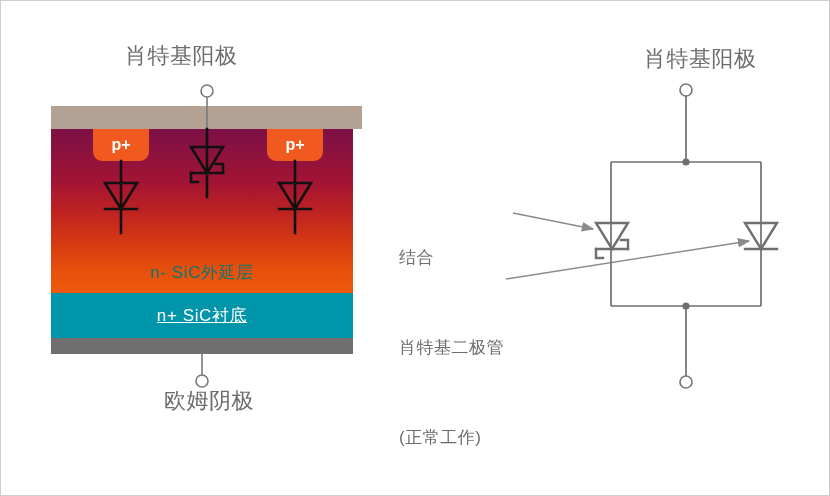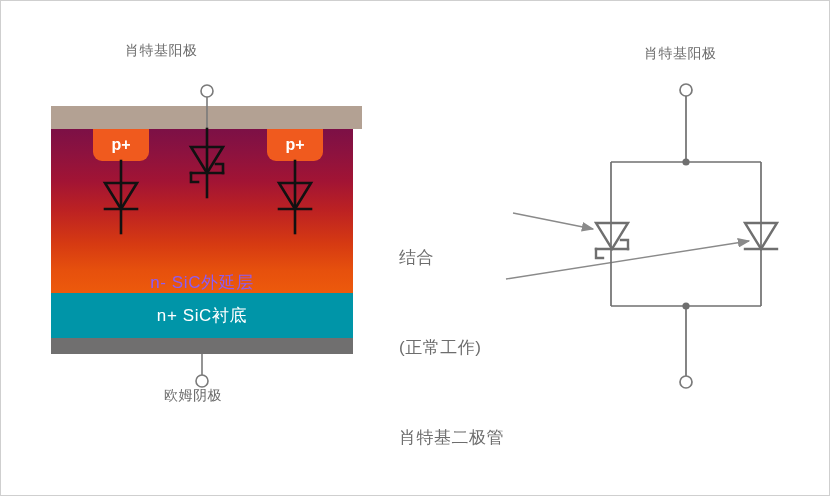--- a/index.html
+++ b/index.html
@@ -15,21 +15,21 @@
     width: 830px;
     height: 496px;
     background: #ffffff;
     box-sizing: border-box;
     border: 1px solid #cfcfcf;
     overflow: hidden;
   }
   .lbl {
     position: absolute;
     color: #6d6d6d;
-    font-size: 14px;
+    font-size: 22px;
     line-height: 1.32;
     white-space: pre;
     letter-spacing: 0.5px;
   }
   #title-anode {
     left: 124px;
     top: 40px;
   }
   #title-cathode {
     left: 163px;
@@ -98,36 +98,37 @@
     display: flex;
     align-items: center;
     justify-content: center;
     box-sizing: border-box;
   }
   #pwell-left  { left: 92px; }
   #pwell-right { left: 266px; }
   #epi-label {
     position: absolute;
     left: 50px;
-    top: 270px;
+    top: 260px;
     width: 302px;
     text-align: center;
-    color: #8b5cf6;
+    color: #0f766e;
     font-size: 17px;
     letter-spacing: 0.6px;
   }
   #sub-label {
     position: absolute;
     left: 50px;
     top: 303px;
     width: 302px;
     text-align: center;
     color: #ffffff;
     font-size: 17px;
     letter-spacing: 0.6px;
+    text-decoration: underline;
   }
   svg { position: absolute; left: 0; top: 0; overflow: visible; }
   #svg-main { width: 830px; height: 496px; pointer-events: none; }
 </style>
 </head>
 <body>
 
 <div id="canvas">
 
   <div class="lbl" id="title-anode">肖特基阳极</div>
@@ -147,22 +148,22 @@
   <div class="pwell" id="pwell-left">p+</div>
 
   <div class="pwell" id="pwell-right">p+</div>
 
   <div id="epi-label">n- SiC外延层</div>
 
   <div id="sub-label">n+ SiC衬底</div>
 
   <div class="lbl" id="annot-block">
     <span class="annot-line">结合</span>
+    <span class="annot-line">肖特基二极管</span>
     <span class="annot-line">(正常工作)</span>
-    <span class="annot-line">肖特基二极管</span>
     <span class="annot-line">和</span>
     
     
   </div>
 
   <svg id="svg-main" viewBox="0 0 830 496">
     <defs>
       <marker id="arrowhead" markerWidth="9" markerHeight="7" refX="8" refY="3.5" orient="auto">
         <polygon points="0 0, 9 3.5, 0 7" fill="#8a8a8a"></polygon>
       </marker>

